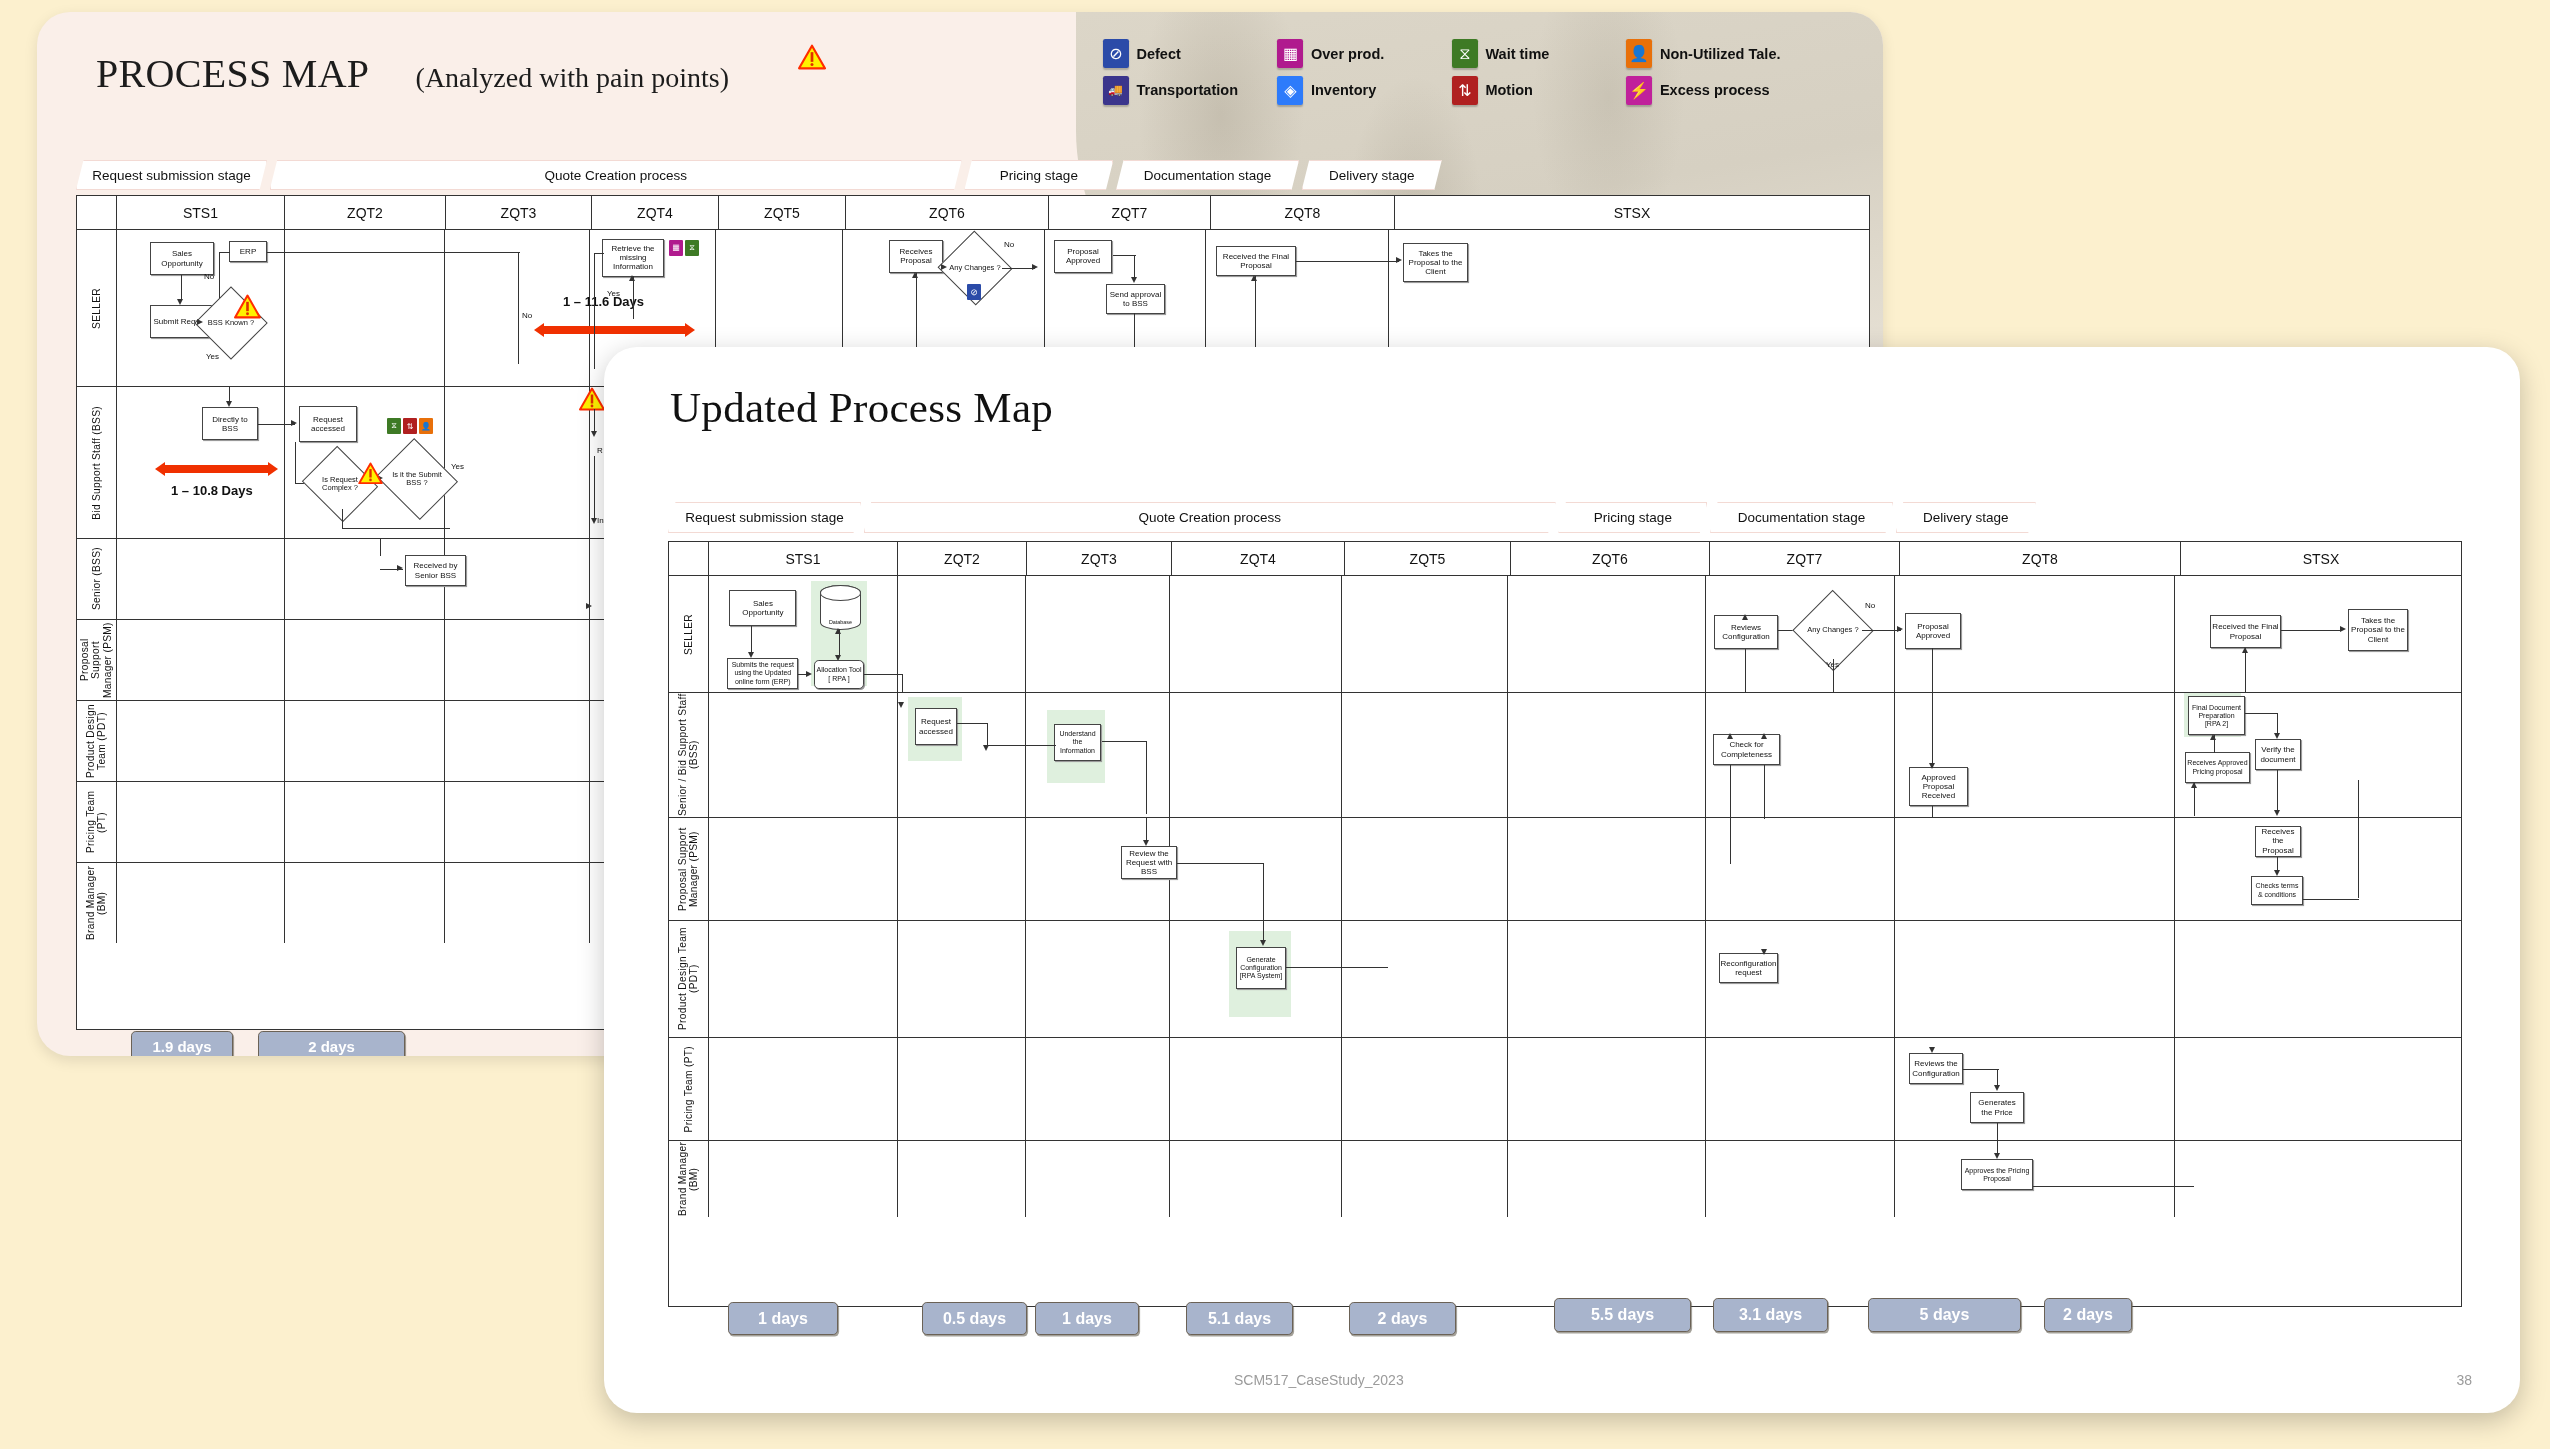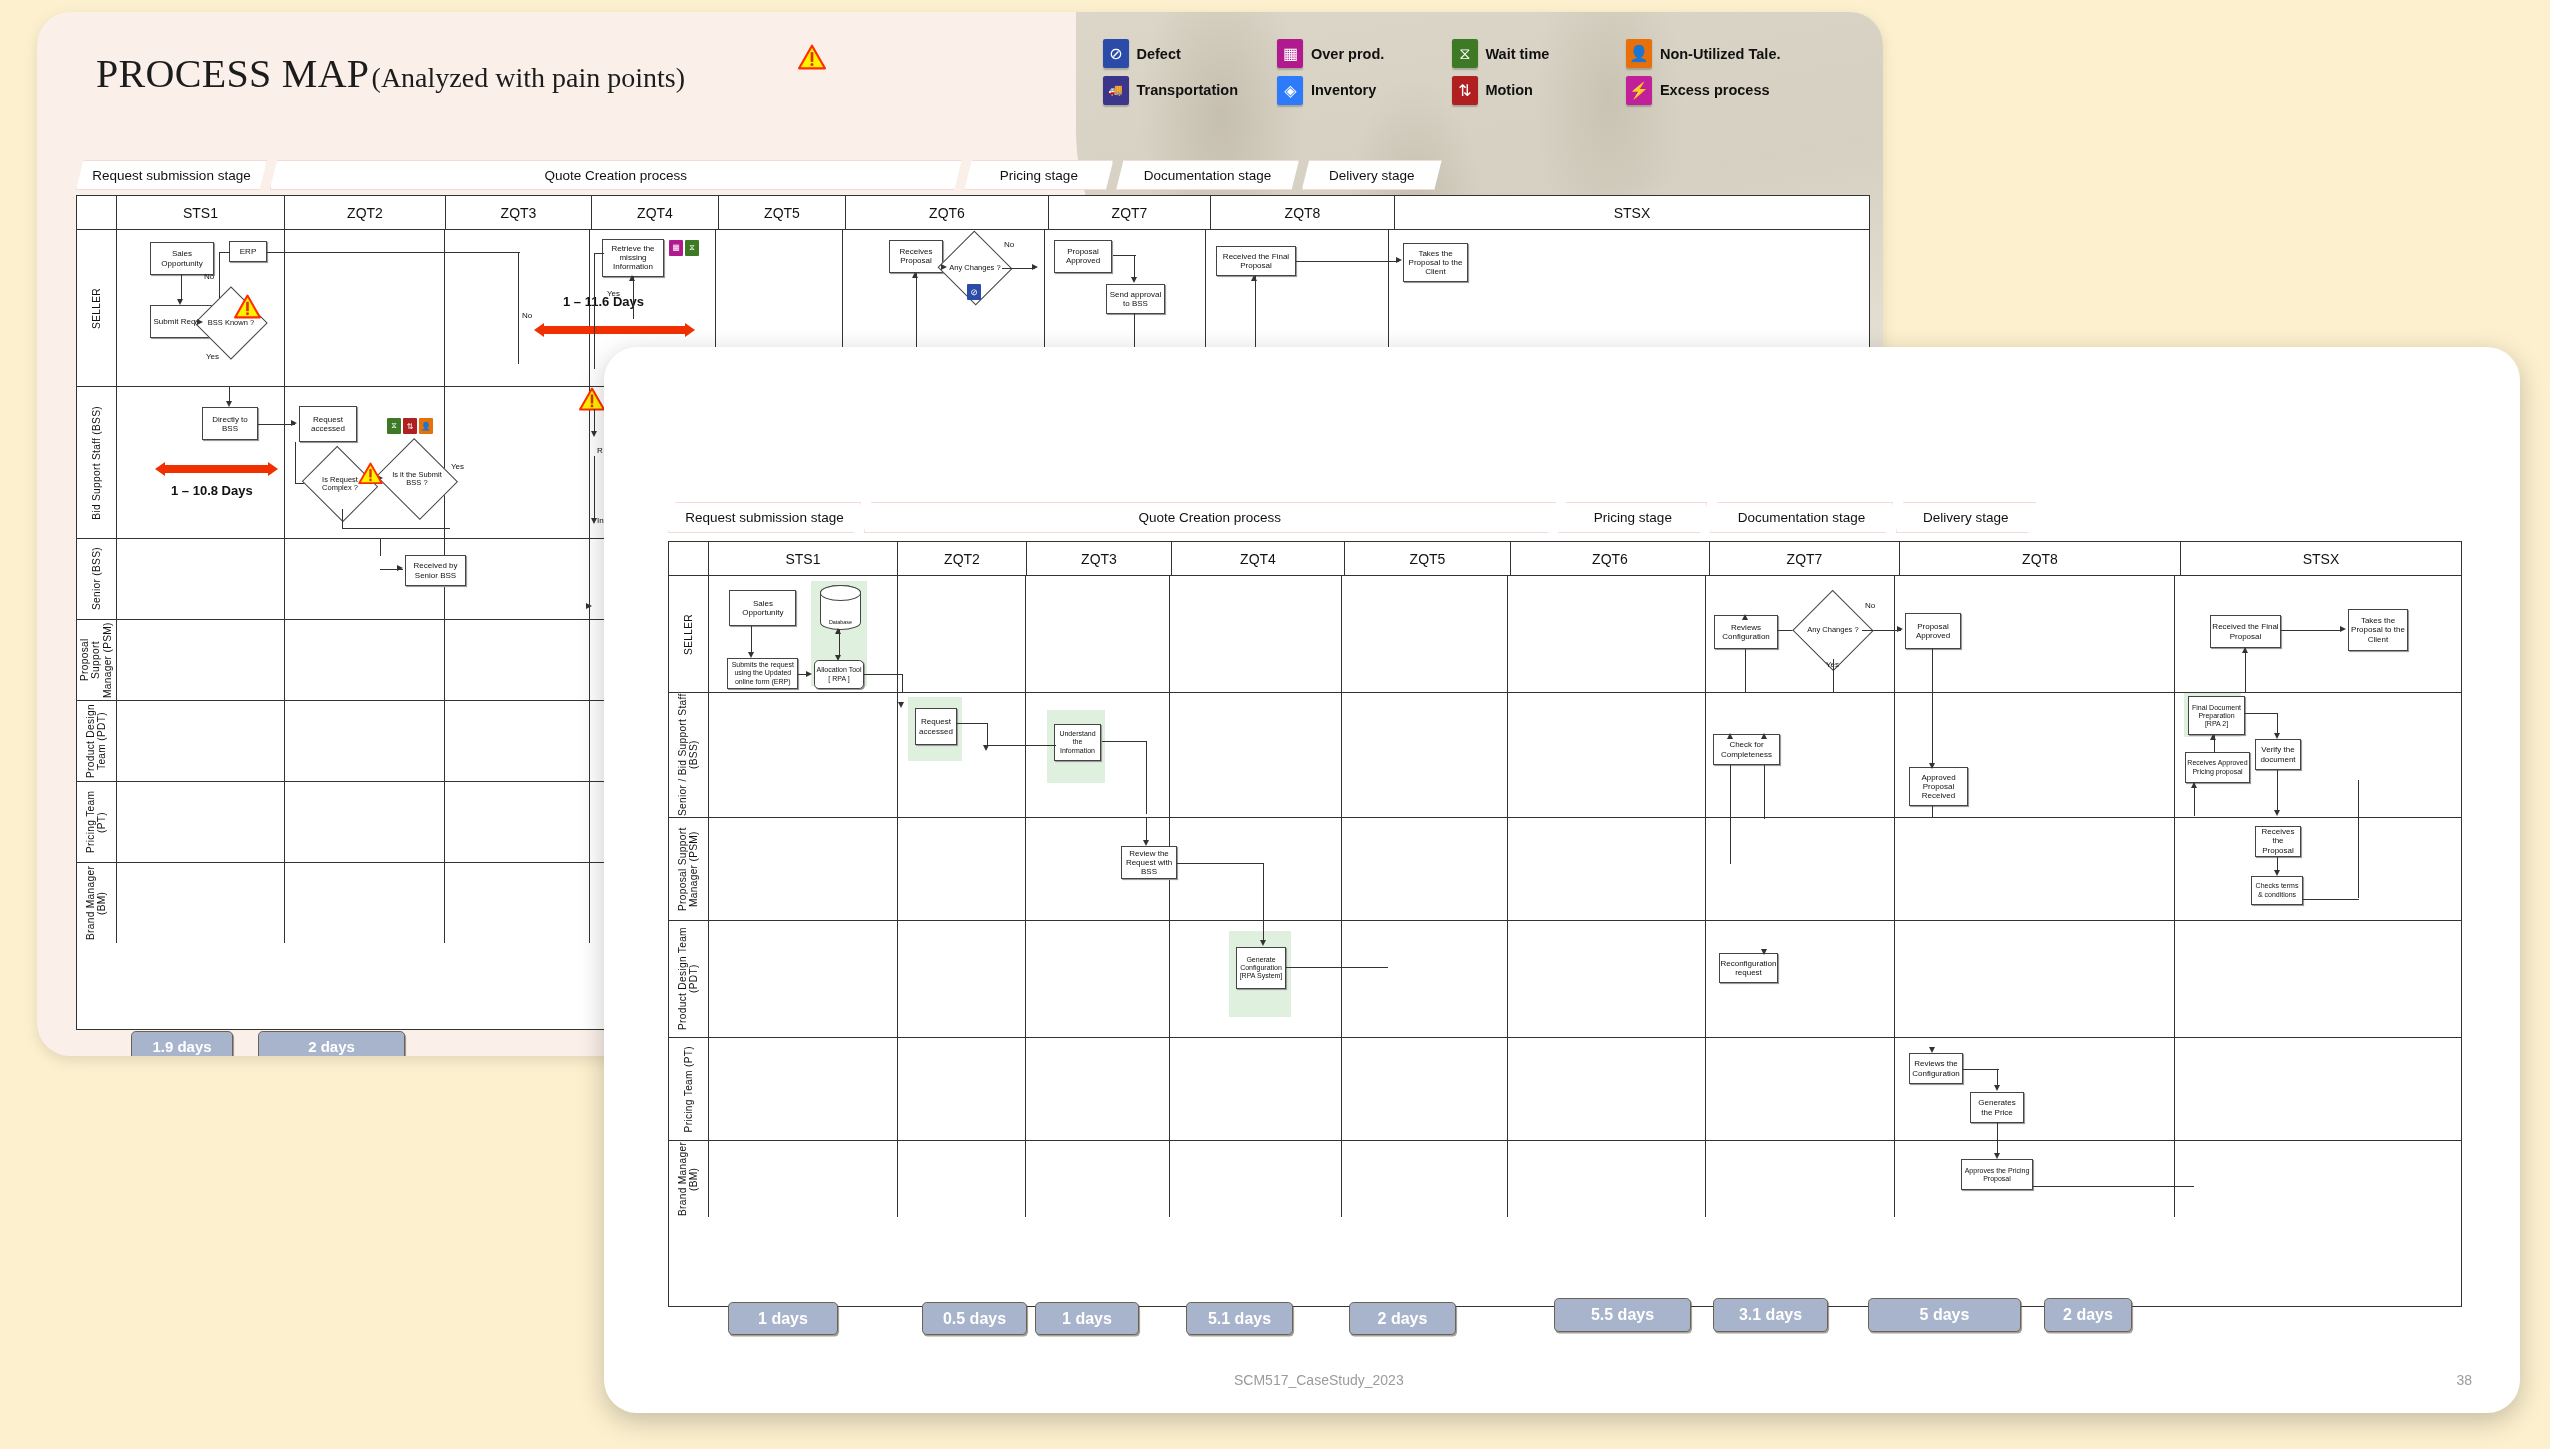--- a/index.html
+++ b/index.html
@@ -21,21 +21,21 @@
       radial-gradient(ellipse 97px 204px at 42% 60%, rgba(110,100,80,.17), rgba(0,0,0,0) 70%),
       radial-gradient(ellipse 108px 215px at 66% 25%, rgba(120,112,92,.15), rgba(0,0,0,0) 70%),
       linear-gradient(170deg,#DCD6C8 0%, #D6D0C2 55%, #E6E0D4 100%);
     border-bottom-left-radius:226px;
   }
   .bs-title{
     position:absolute;left:59px;top:38px;white-space:nowrap;
     font-family:"Liberation Serif", serif;color:#1c1c1c;
   }
   .bs-title .big{font-size:40px;letter-spacing:0.3px;}
-  .bs-title .small{font-size:28px;}
+  .bs-title .small{font-size:28px;margin-left:44px;}
   .warn-tri{position:absolute;display:inline-block;}
   .warn-tri svg{display:block;}
 
   
   .legend{position:absolute;left:1066px;top:27px;display:grid;
     grid-template-columns:repeat(4,1fr);gap:7.5px 20.4px;}
   .lg-item{display:flex;align-items:center;gap:7.5px;}
   .lg-ico{width:26px;height:29px;border-radius:2.2px;display:flex;
     align-items:center;justify-content:center;color:#fff;font-size:16px;
     box-shadow:0 1.1px 1.6px rgba(0,0,0,.22);flex:0 0 auto;}
@@ -443,20 +443,21 @@
         </div>
       </div>
     </div>
   </div>
 
   <div class="daybadge" style="left:94px;top:1019px;width:100px;height:28px;font-size:15px;">1.9 days</div>
   <div class="daybadge" style="left:221px;top:1019px;width:145px;height:28px;font-size:15px;">2 days</div>
 </div>
 
 <div id="front-slide">
+  <div class="fs-title">Updated Process Map</div>
 
   <div class="tabs">
     <div class="tab" style="width:163px">Request submission stage</div>
     <div class="tab" style="width:662px">Quote Creation process</div>
     <div class="tab" style="width:119px">Pricing stage</div>
     <div class="tab" style="width:153px">Documentation stage</div>
     <div class="tab" style="width:110px">Delivery stage</div>
   </div>
 
   <div class="pmap">

